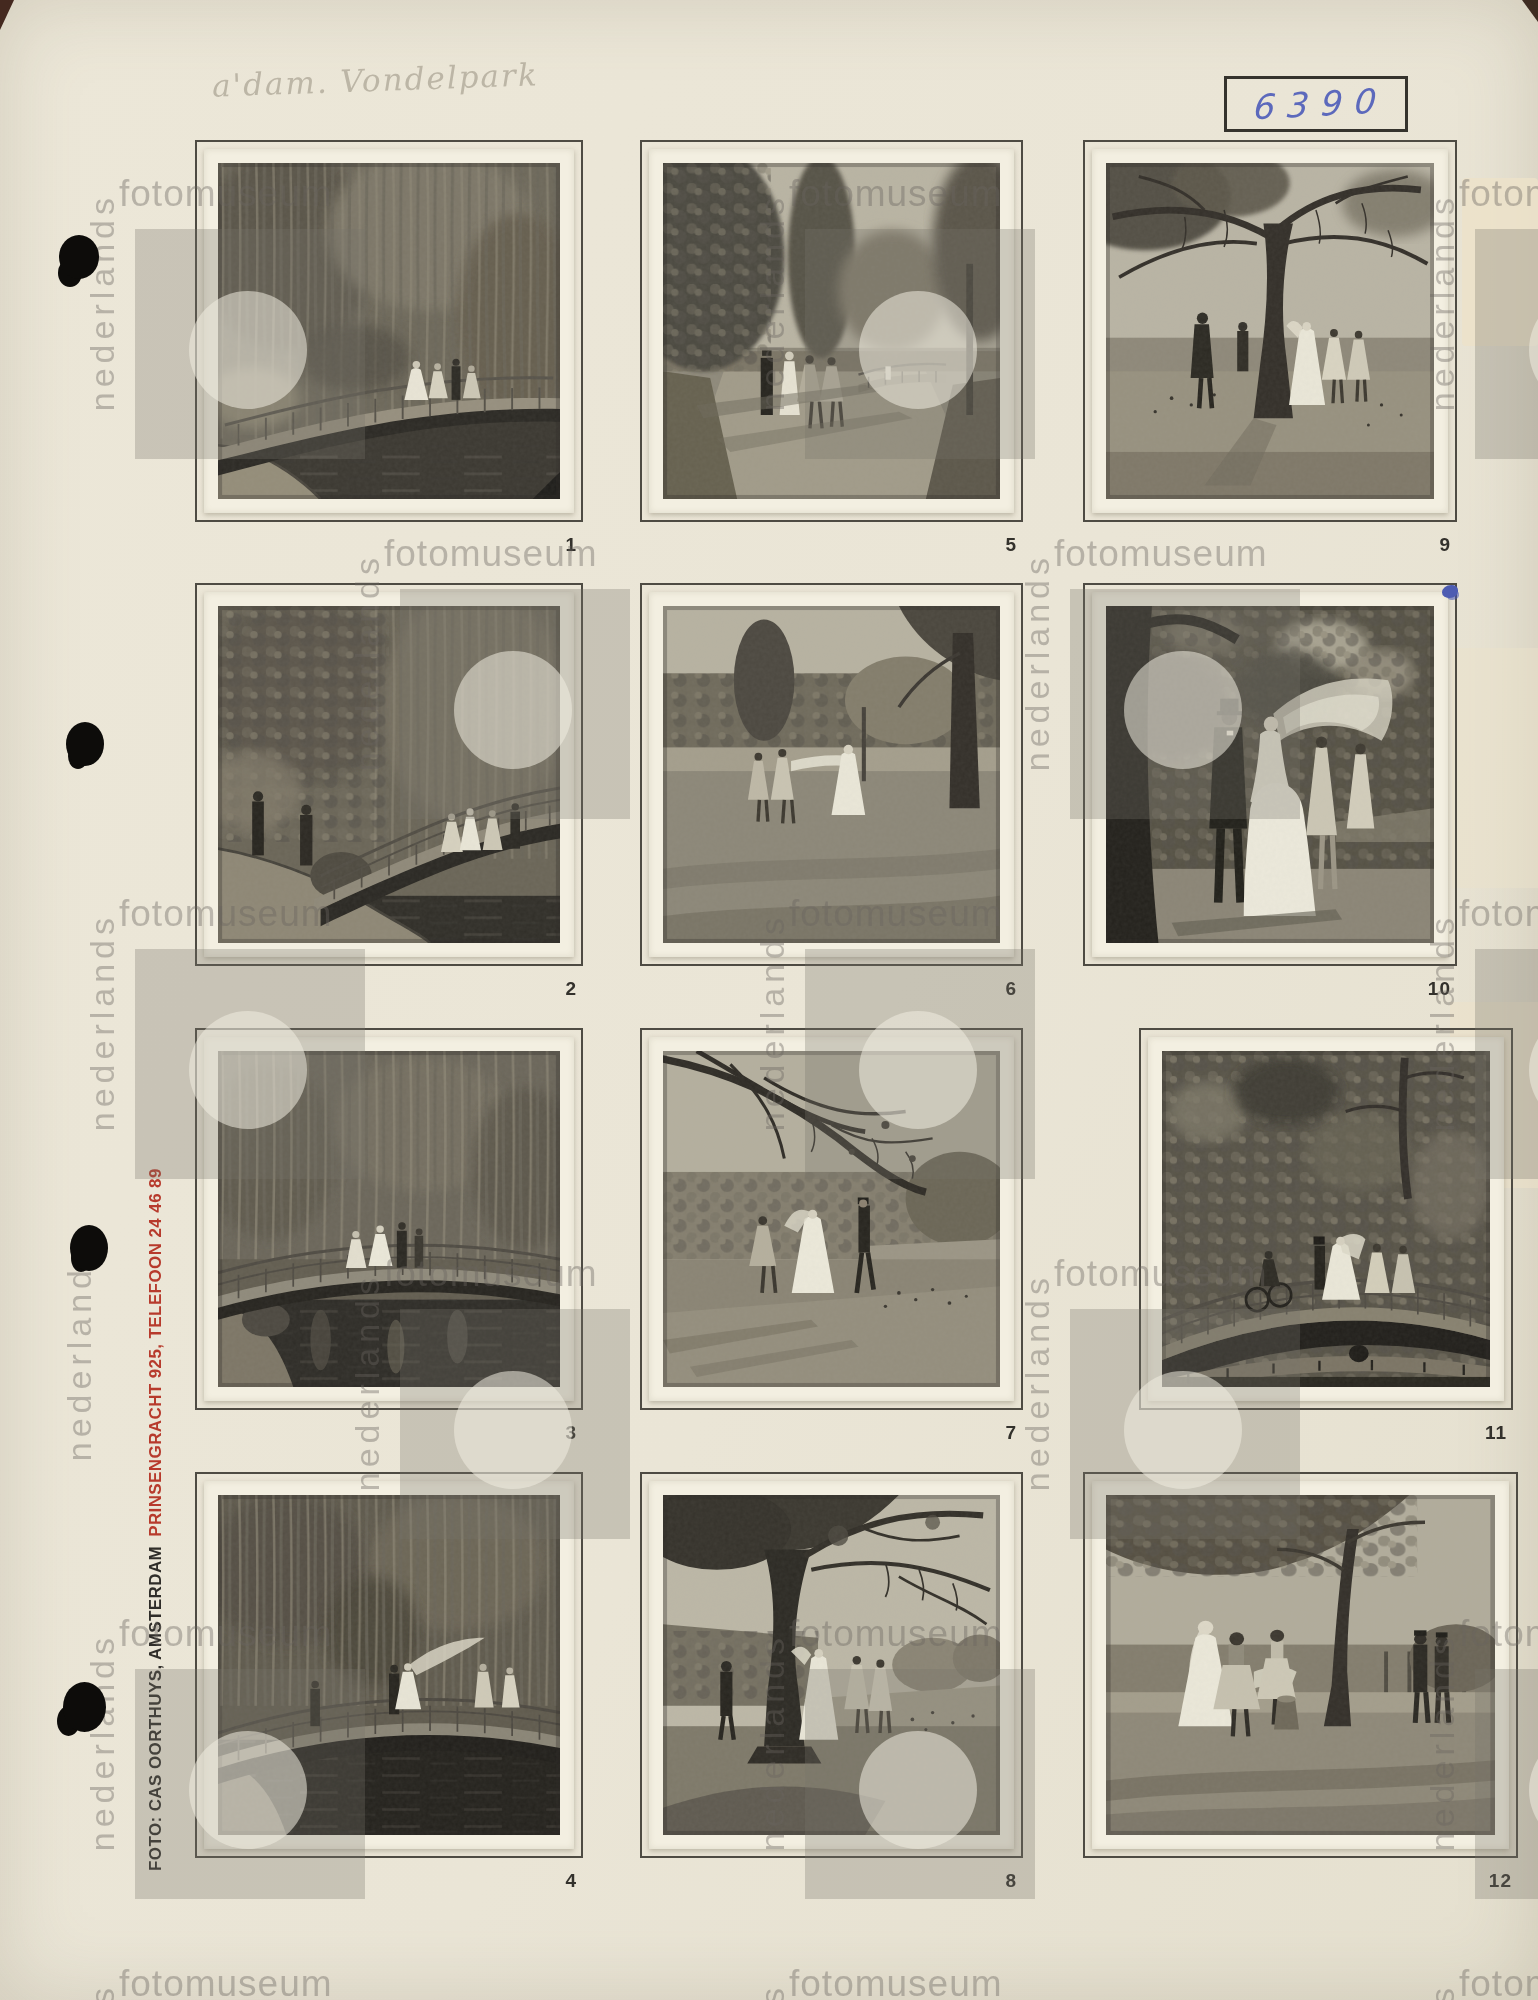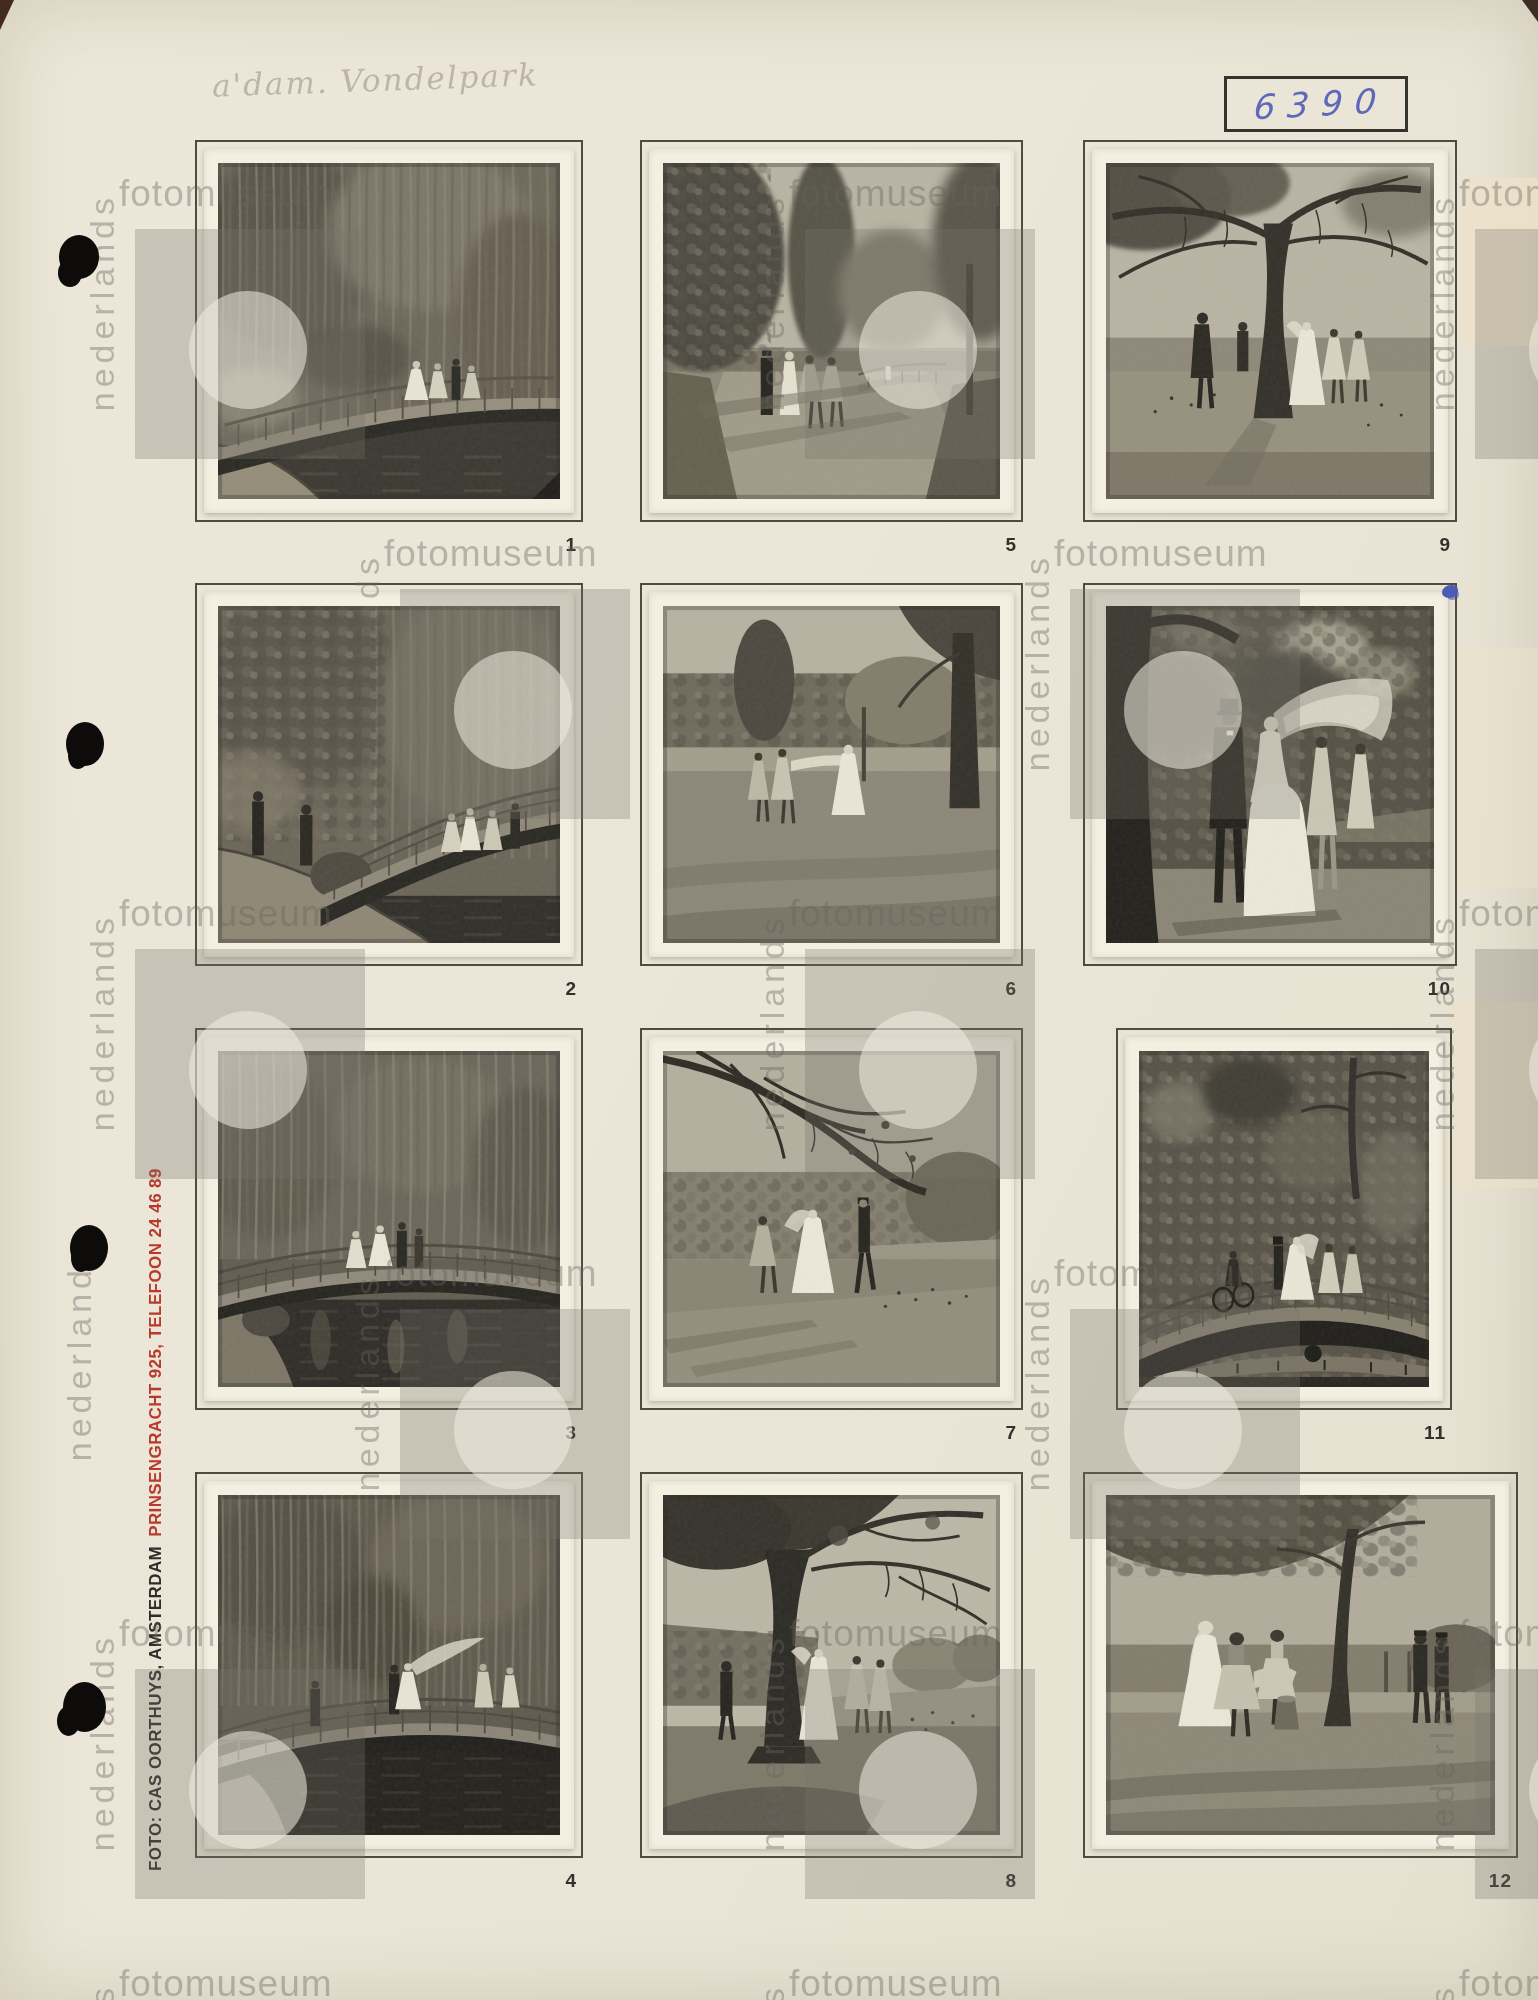--- a/index.html
+++ b/index.html
@@ -20,21 +20,21 @@
   .c1{left:195px;top:140px;width:388px;height:382px}
   .c2{left:195px;top:583px;width:388px;height:383px}
   .c3{left:195px;top:1028px;width:388px;height:382px}
   .c4{left:195px;top:1472px;width:388px;height:386px}
   .c5{left:640px;top:140px;width:383px;height:382px}
   .c6{left:640px;top:583px;width:383px;height:383px}
   .c7{left:640px;top:1028px;width:383px;height:382px}
   .c8{left:640px;top:1472px;width:383px;height:386px}
   .c9{left:1083px;top:140px;width:374px;height:382px}
   .c10{left:1083px;top:583px;width:374px;height:383px}
-  .c11{left:1116px;top:1028px;width:336px;height:382px}
+  .c11{left:1139px;top:1028px;width:374px;height:382px}
   .c12{left:1083px;top:1472px;width:435px;height:386px}
 
   
   .note{position:absolute;left:212px;top:62px;z-index:20;
         font-family:"DejaVu Serif",serif;font-style:italic;font-size:31px;
         color:#a9a292;opacity:.7;letter-spacing:2px;transform:rotate(-2deg);}
   .numbox{position:absolute;left:1224px;top:76px;width:178px;height:50px;z-index:20;
           border:3px solid #35332d;display:flex;align-items:center;justify-content:center;}
   .numtext{font-family:"DejaVu Sans",sans-serif;font-style:italic;font-size:34px;
            color:#5c69bc;letter-spacing:12px;padding-left:10px;

